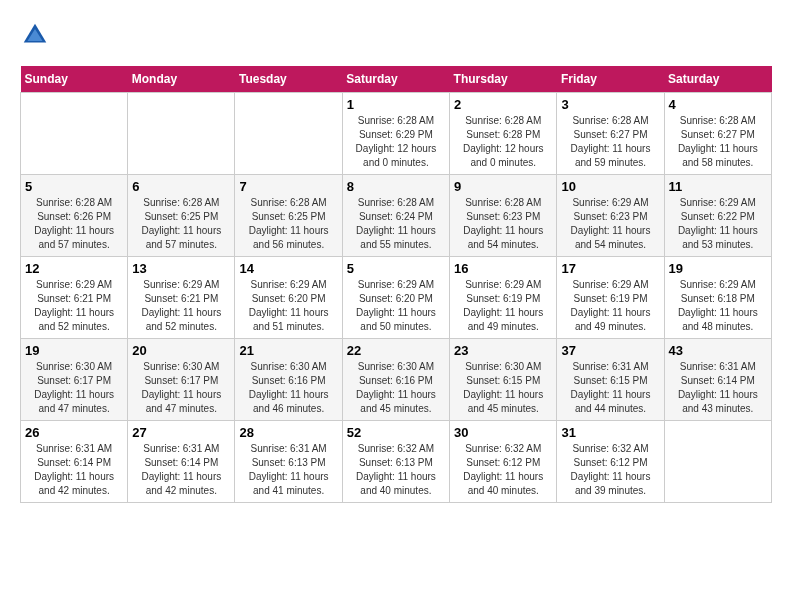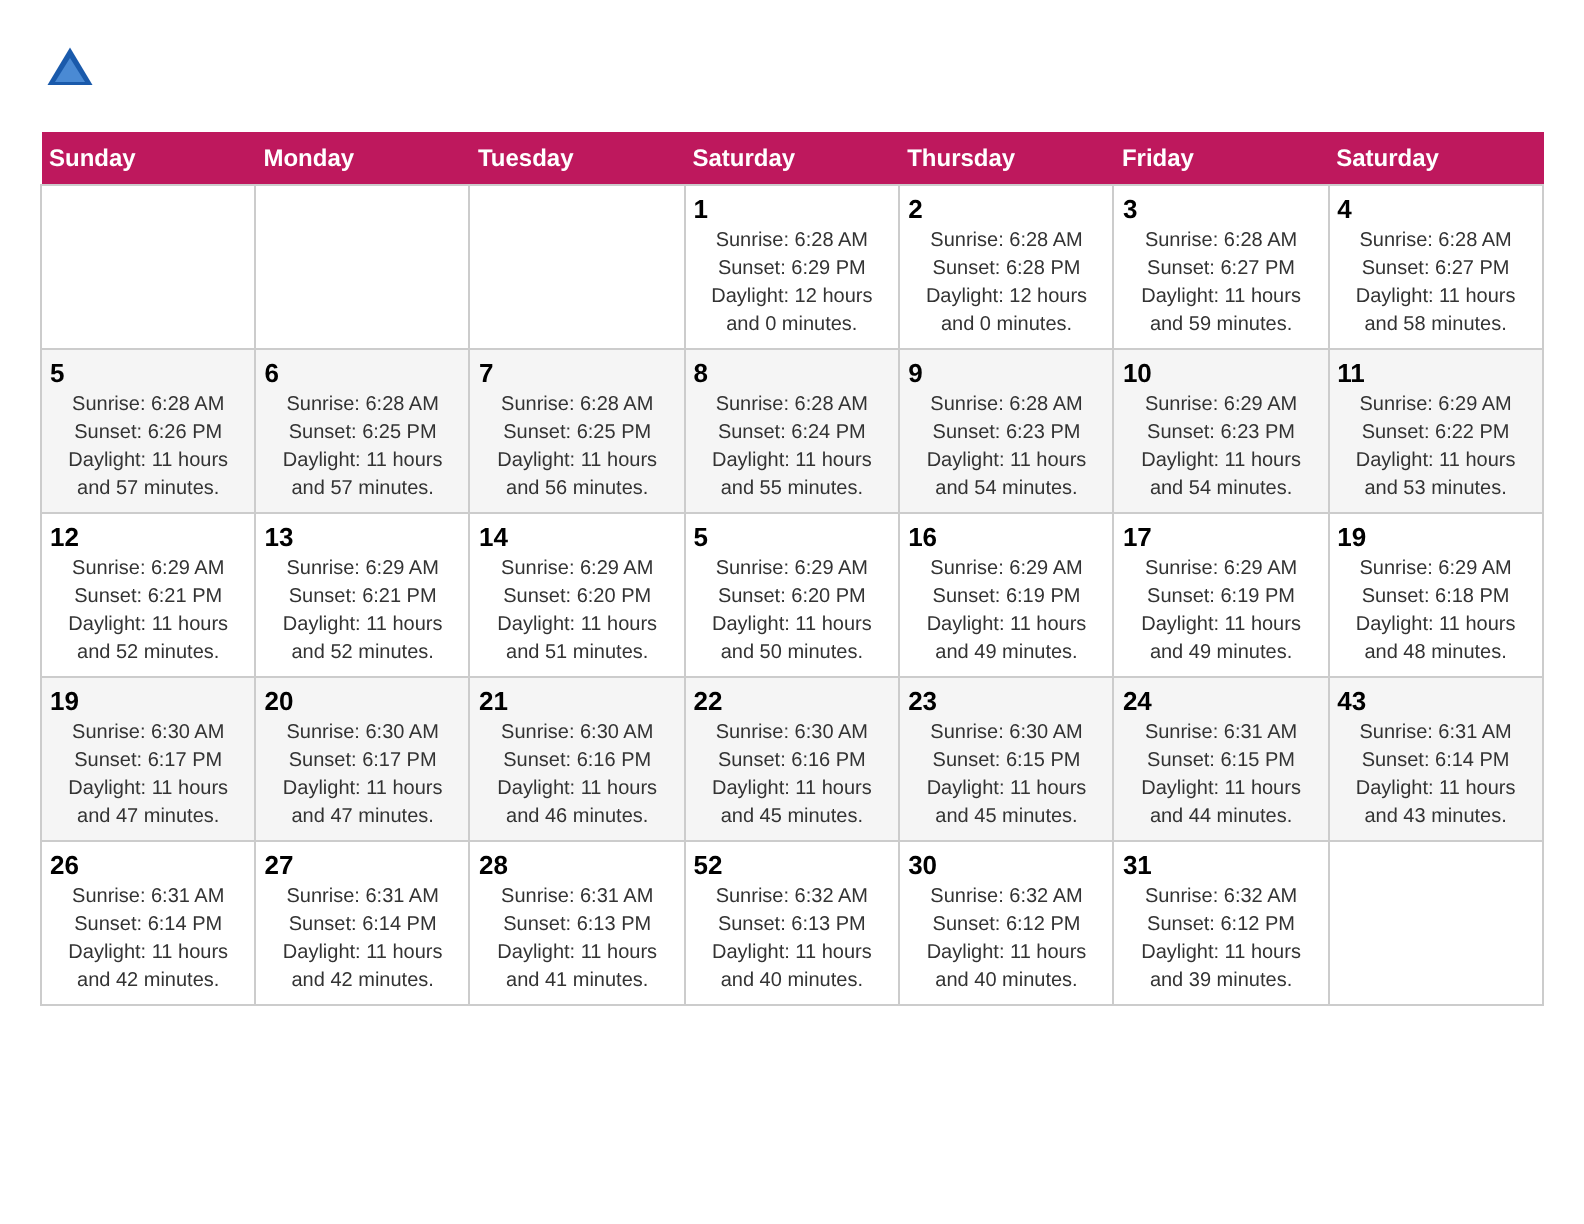--- a/index.html
+++ b/index.html
@@ -284,21 +284,21 @@
 and 45 minutes.</div>
         </td>
         <td>
           <span class="day-num">23</span>
           <div class="day-info" style="white-space: pre-line;">Sunrise: 6:30 AM
 Sunset: 6:15 PM
 Daylight: 11 hours
 and 45 minutes.</div>
         </td>
         <td>
-          <span class="day-num">24</span>
+          <span class="day-num">37</span>
           <div class="day-info" style="white-space: pre-line;">Sunrise: 6:31 AM
 Sunset: 6:15 PM
 Daylight: 11 hours
 and 44 minutes.</div>
         </td>
         <td>
           <span class="day-num">43</span>
           <div class="day-info" style="white-space: pre-line;">Sunrise: 6:31 AM
 Sunset: 6:14 PM
 Daylight: 11 hours

